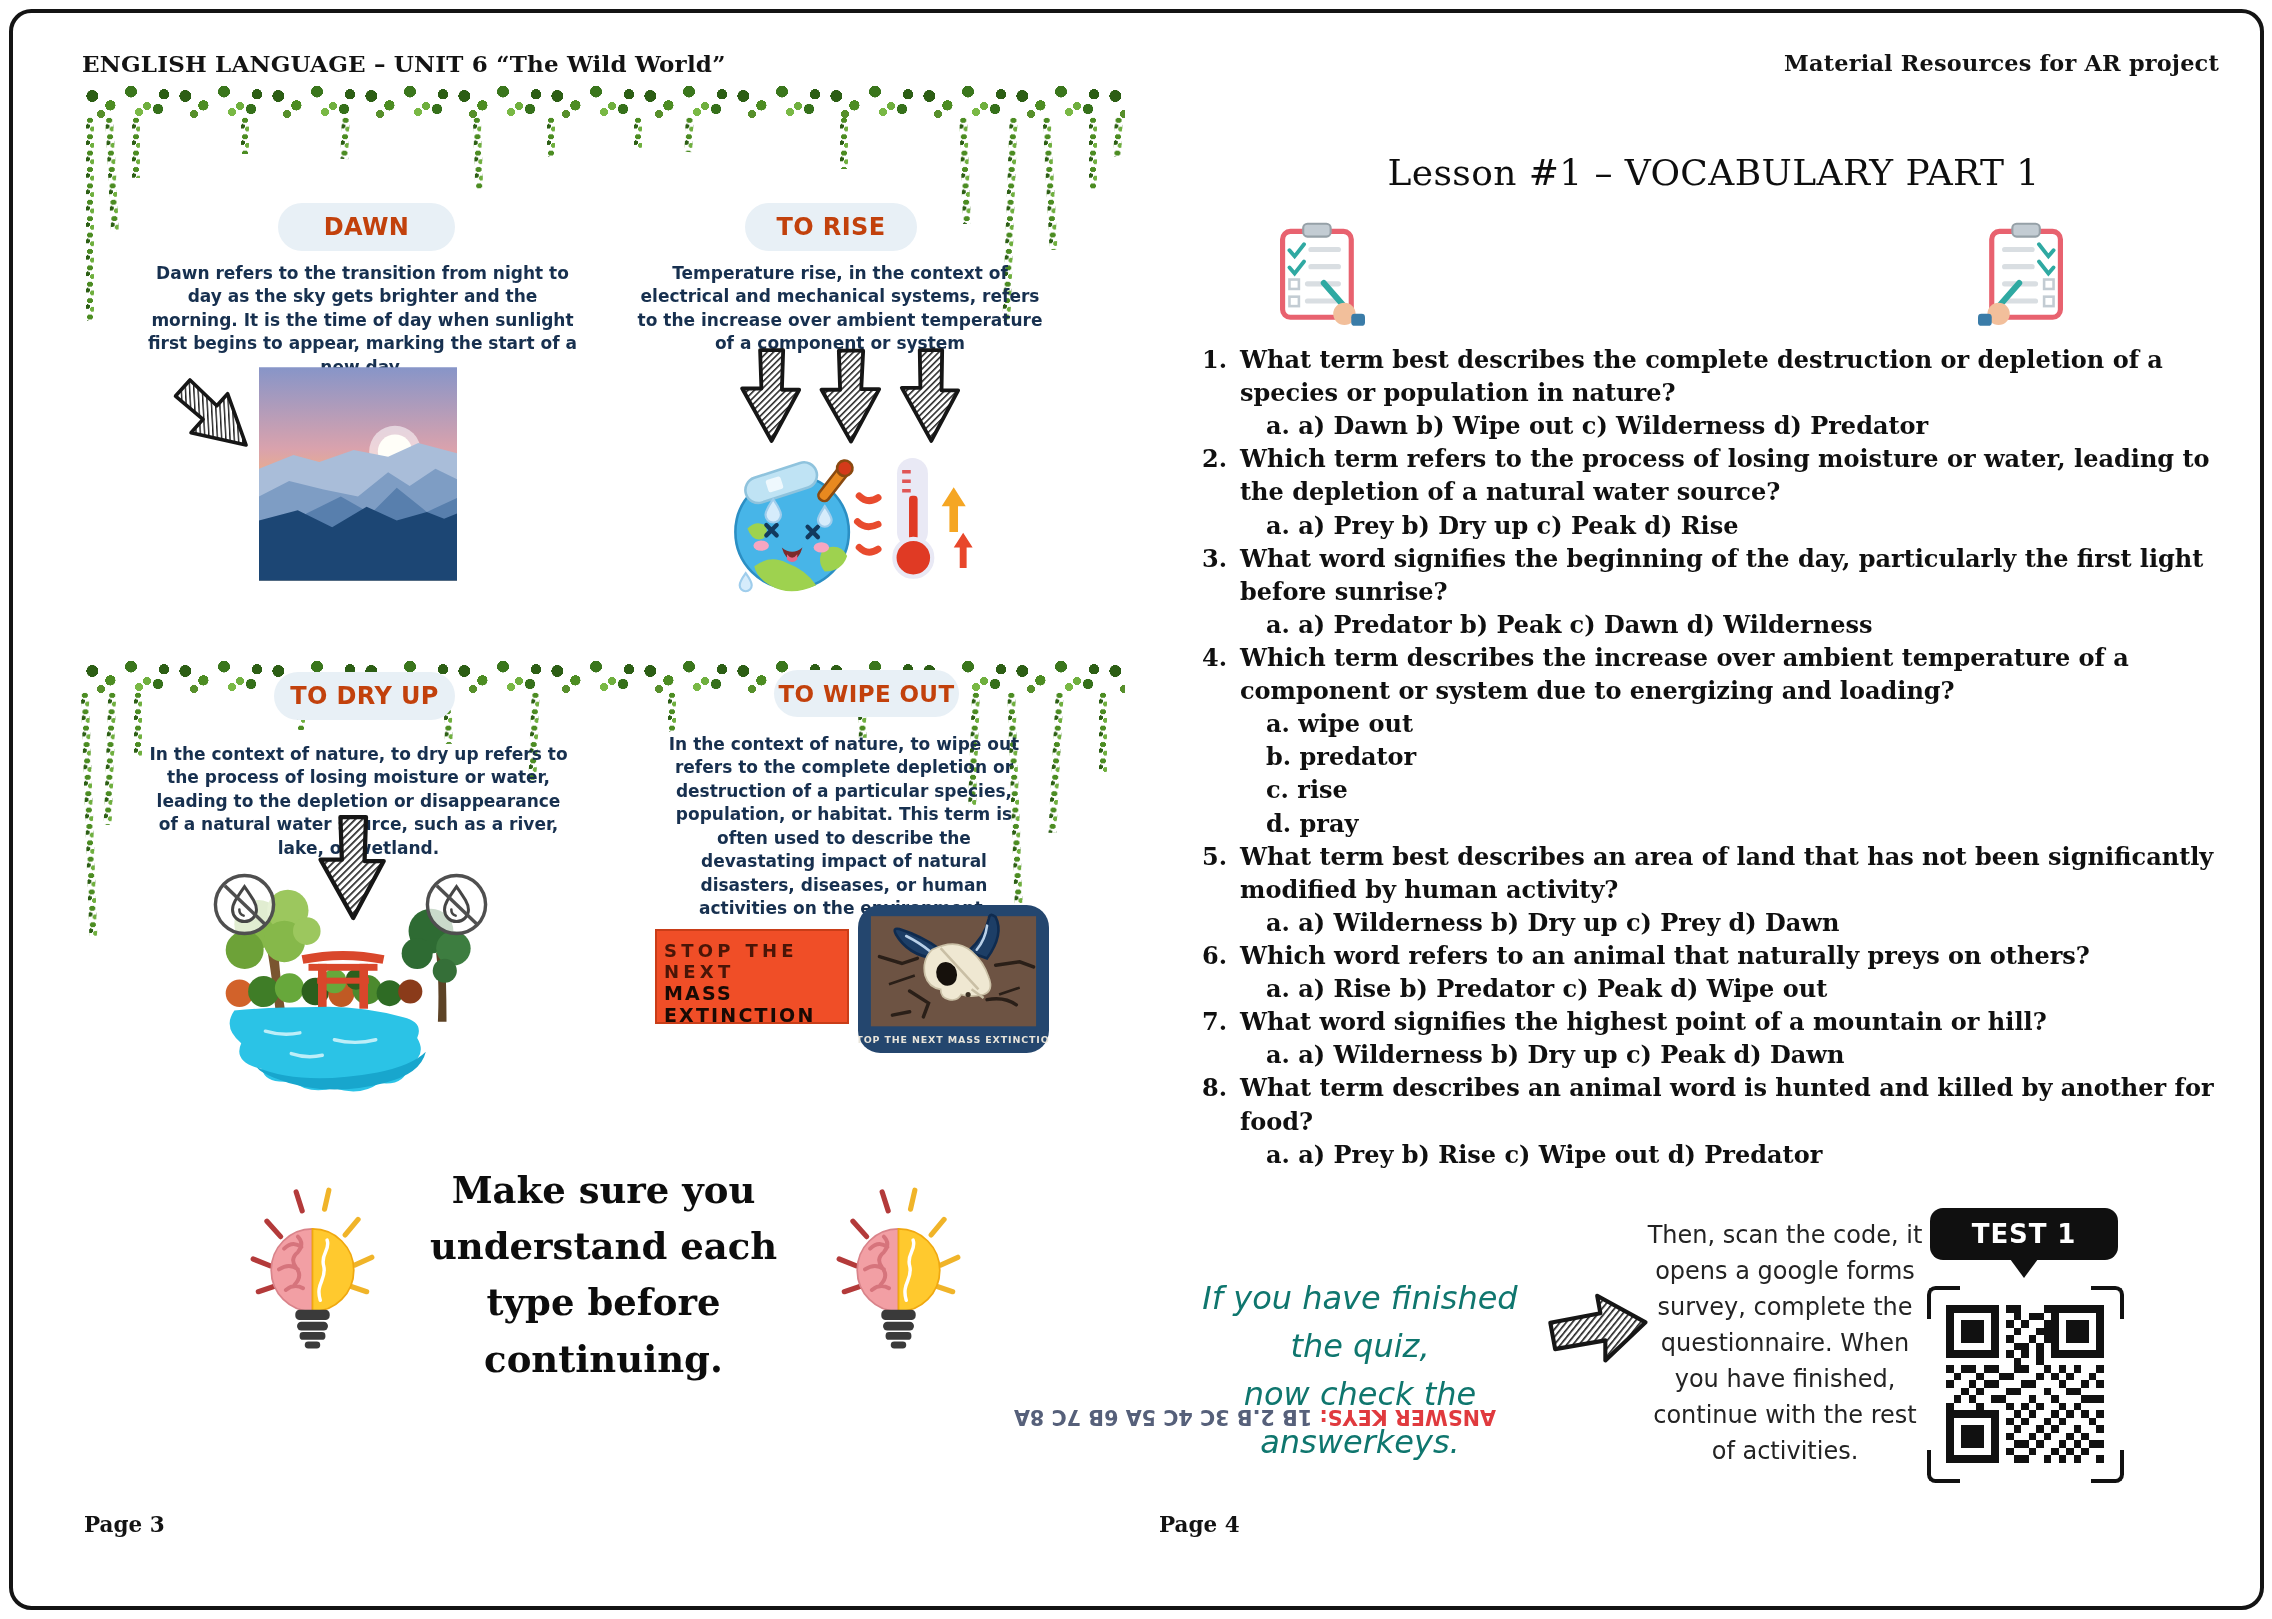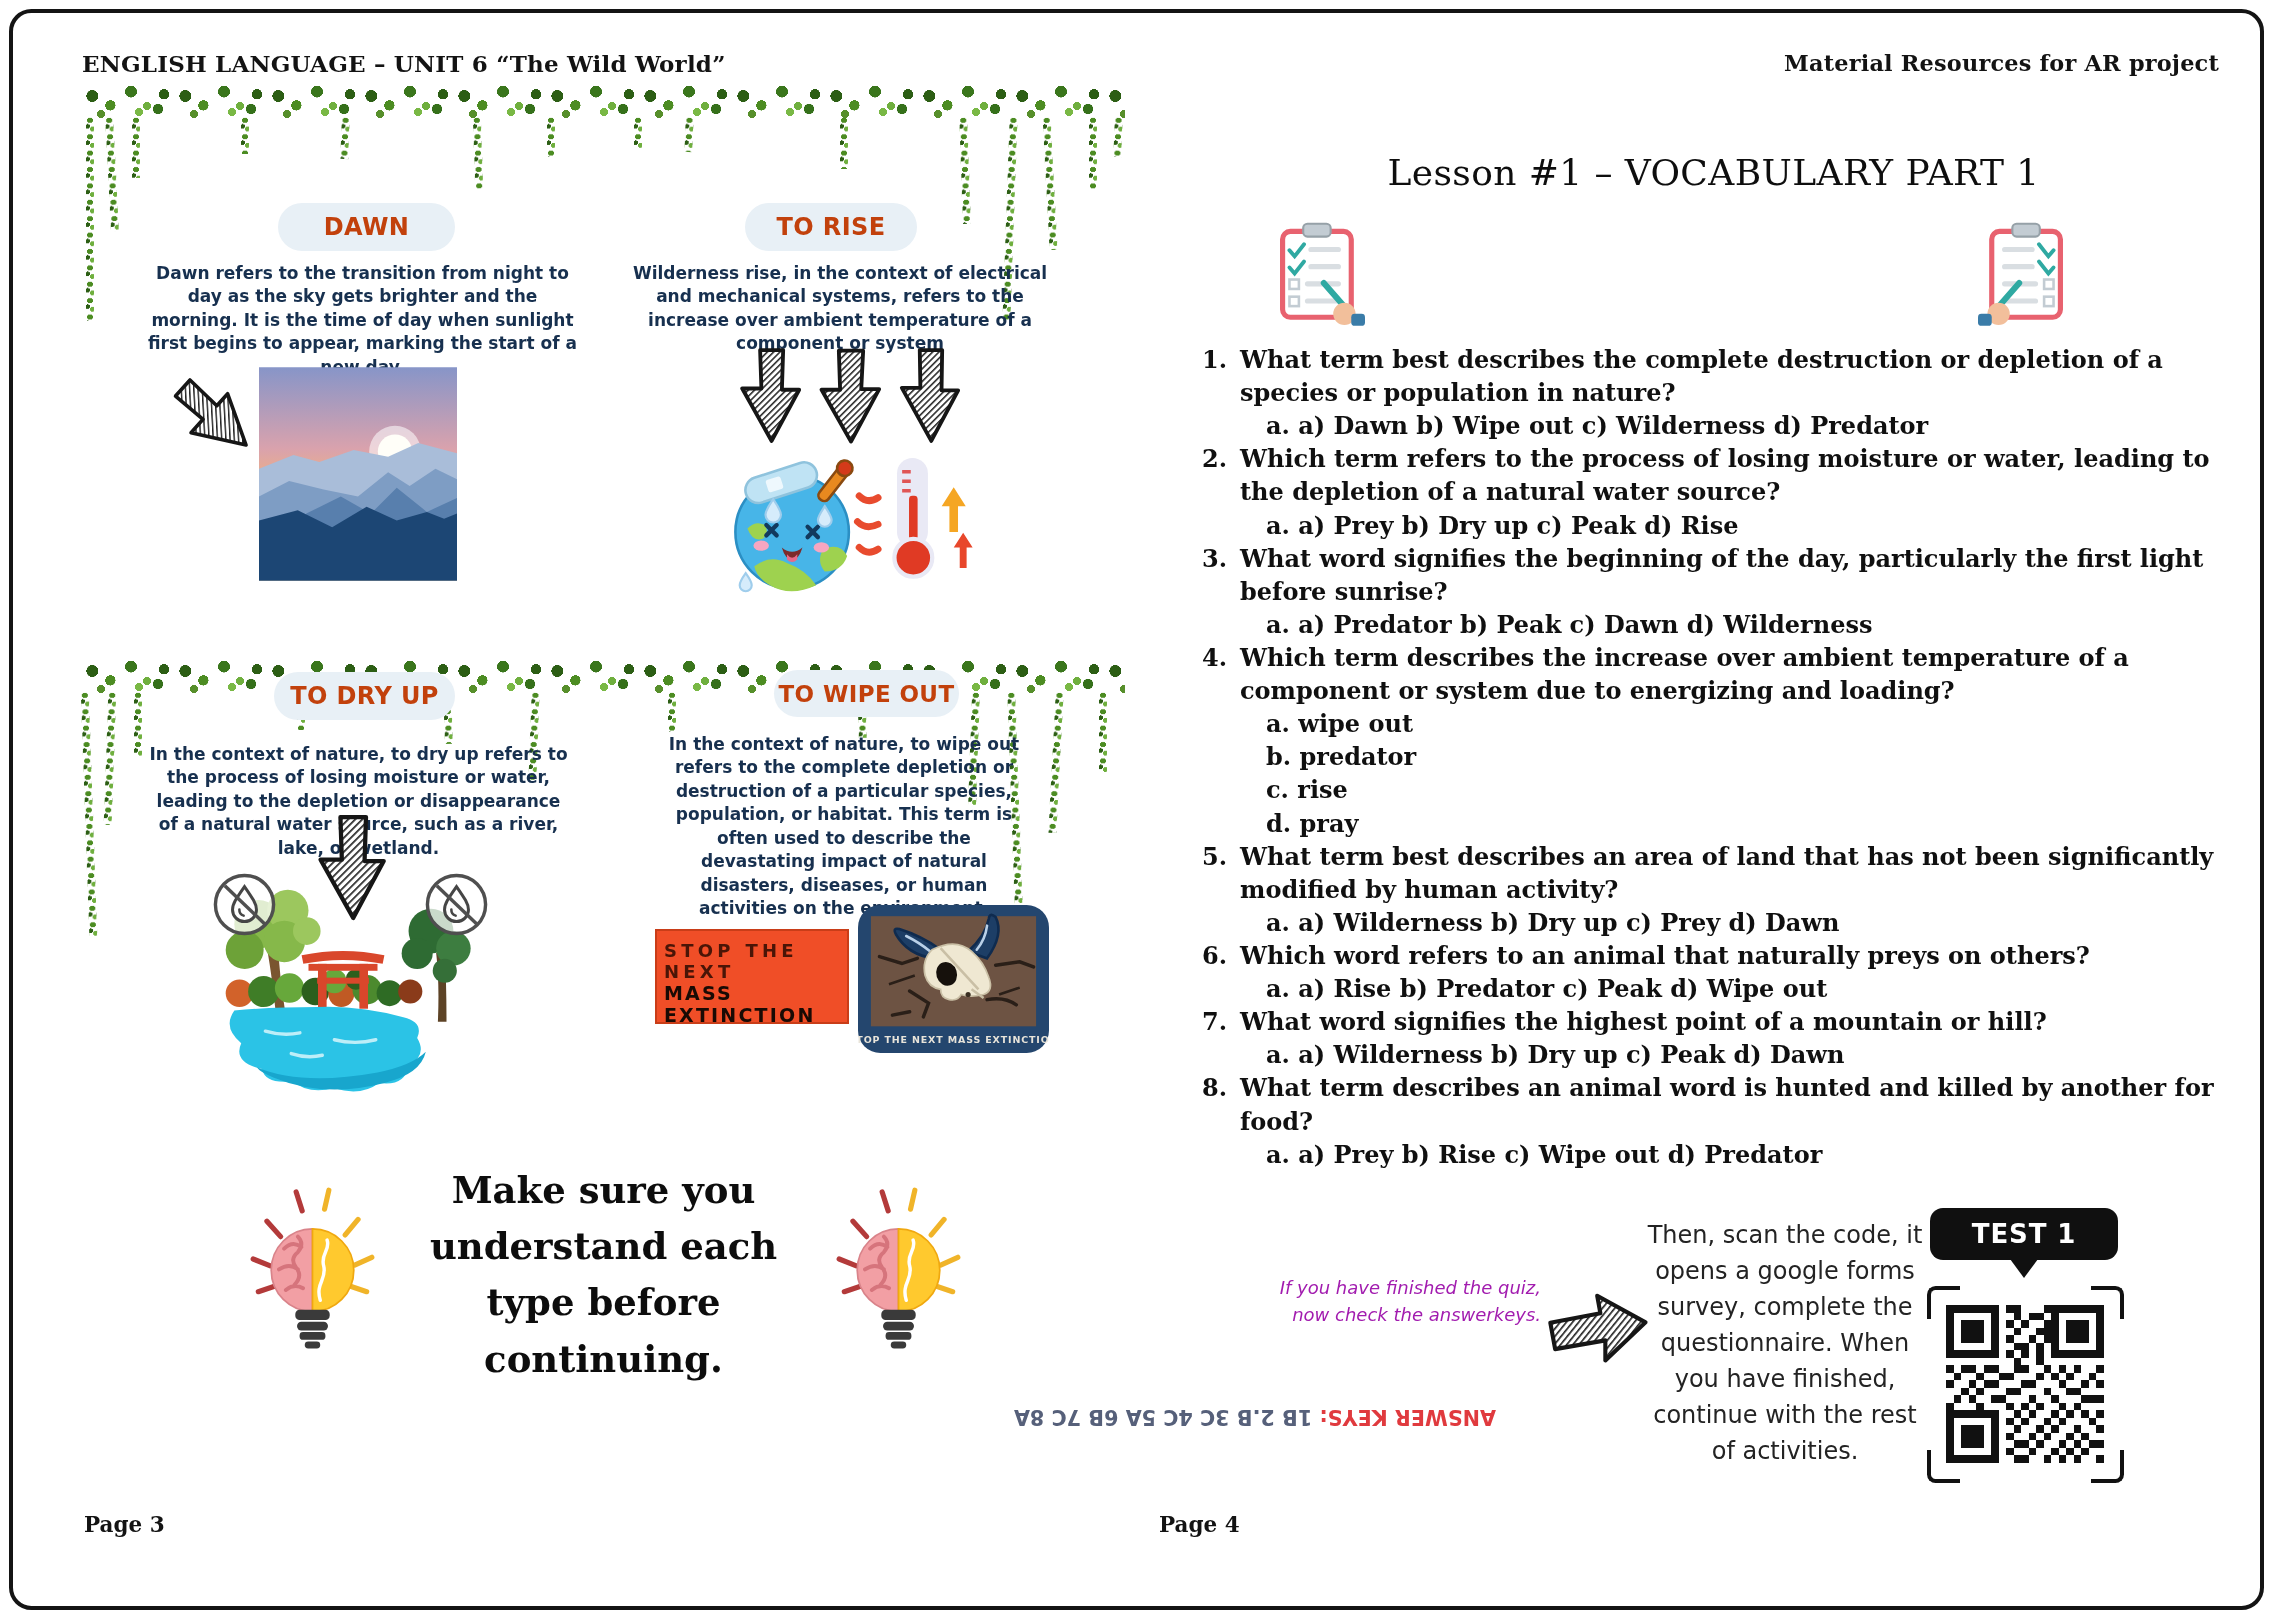--- a/index.html
+++ b/index.html
@@ -54,22 +54,22 @@
   .title{font-weight:normal;font-size:36px;color:#0e0e0e;text-align:center;letter-spacing:0.4px;}
   .instr{font-family:"DejaVu Sans",sans-serif;font-weight:bold;font-style:italic;
          font-size:23px;color:#161616;text-align:center;line-height:1.5;}
   .quiz{font-weight:bold;font-size:24px;color:#101010;line-height:1.38;}
   .quiz-item{display:flex;}
   .q-num{flex:none;width:38px;}
   .q-body{flex:1;}
   .answer{padding-left:26px;}
   .answer:empty{display:none;}
 
-  .italic-note{font-style:italic;font-family:"DejaVu Sans",sans-serif;font-size:18px;
-               color:#a21caf;text-align:right;line-height:1.5;}
+  .italic-note{font-style:italic;font-family:"DejaVu Sans",sans-serif;font-size:32px;
+               color:#0f766e;text-align:center;line-height:1.5;}
   .scan-text{font-family:"DejaVu Sans",sans-serif;font-size:24px;color:#232323;
              text-align:center;line-height:1.5;}
   .akeys{transform:rotate(180deg);font-family:"DejaVu Sans",sans-serif;font-weight:bold;
          font-size:20.7px;white-space:nowrap;text-align:center;}
   .akeys .lbl{color:#e03a3e;}
   .akeys .keys{color:#56607a;}
 
   
   .test-bubble{background:#101010;border-radius:13px;display:flex;align-items:center;
                justify-content:center;color:#fff;font-family:"DejaVu Sans",sans-serif;
@@ -145,21 +145,21 @@
       <path d="M0,118 L40,102 70,110 110,96 150,104 185,88 230,100 230,160 0,160 z" fill="#a9bdd9"></path>
       <path d="M0,150 L35,132 75,142 115,150 150,122 175,138 205,118 230,130 230,200 0,200 z" fill="#7e9dc4"></path>
       <path d="M55,170 L95,150 130,170 160,140 195,168 230,152 230,220 40,220 z" fill="#587fad"></path>
       <path d="M0,178 L45,166 85,186 125,162 160,178 195,168 215,176 230,170 230,248 0,248 z" fill="#1c4674"></path>
     </svg>
   </div>
 
   <div class="abs pill" style="left:745px;top:203px;width:172px;height:48px;">
     <span>TO RISE</span>
   </div>
-  <div class="abs def" style="left:629px;top:262px;width:422px;">Wilderness rise, in the context of electrical and mechanical systems, refers to the increase over ambient temperature of a component or system</div>
+  <div class="abs def" style="left:629px;top:262px;width:422px;">Temperature rise, in the context of electrical and mechanical systems, refers to the increase over ambient temperature of a component or system</div>
   <div class="abs sk-arrow" style="left:739px;top:341px;width:64px;height:109px;">
     <svg viewBox="0 0 100 150">
         <path d="M33,4 h36 l-2,62 h27 L51,146 L5,64 h30 z" fill="url(#hatch)" stroke="#161616" stroke-width="6" stroke-linejoin="round"></path>
       </svg>
   </div>
   <div class="abs sk-arrow" style="left:819px;top:341px;width:64px;height:109px;">
     <svg viewBox="0 0 100 150">
         <path d="M31,5 h38 l-3,60 h28 L50,147 L4,66 h29 z" fill="url(#hatch)" stroke="#161616" stroke-width="6" stroke-linejoin="round"></path>
       </svg>
   </div>

